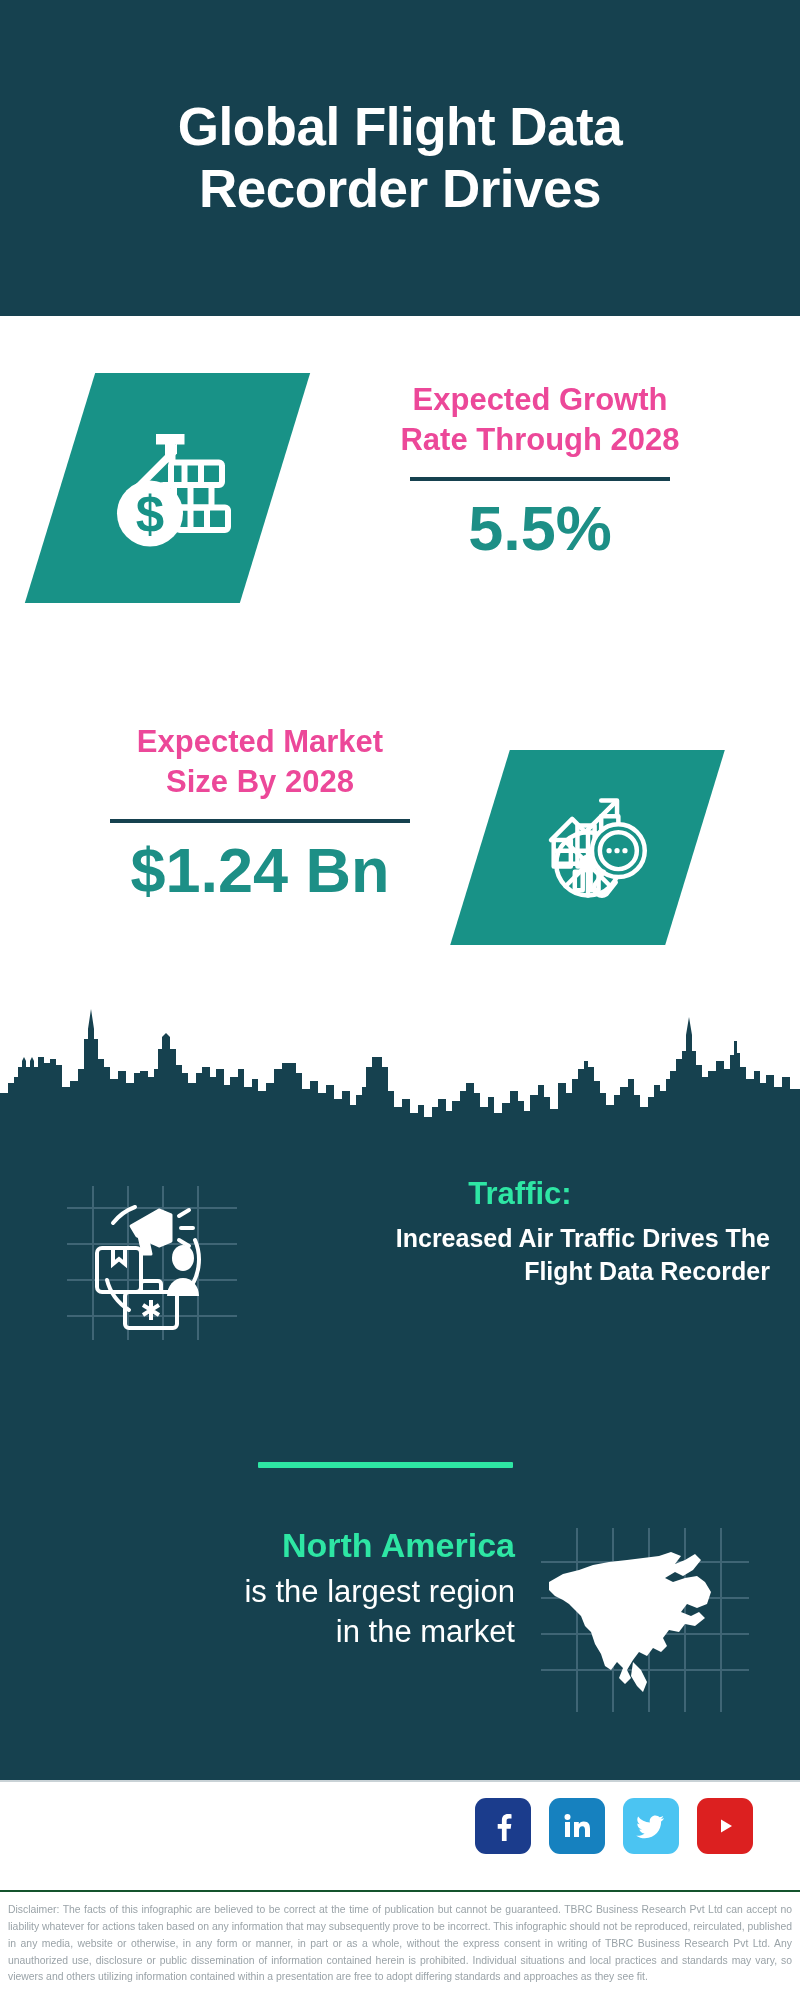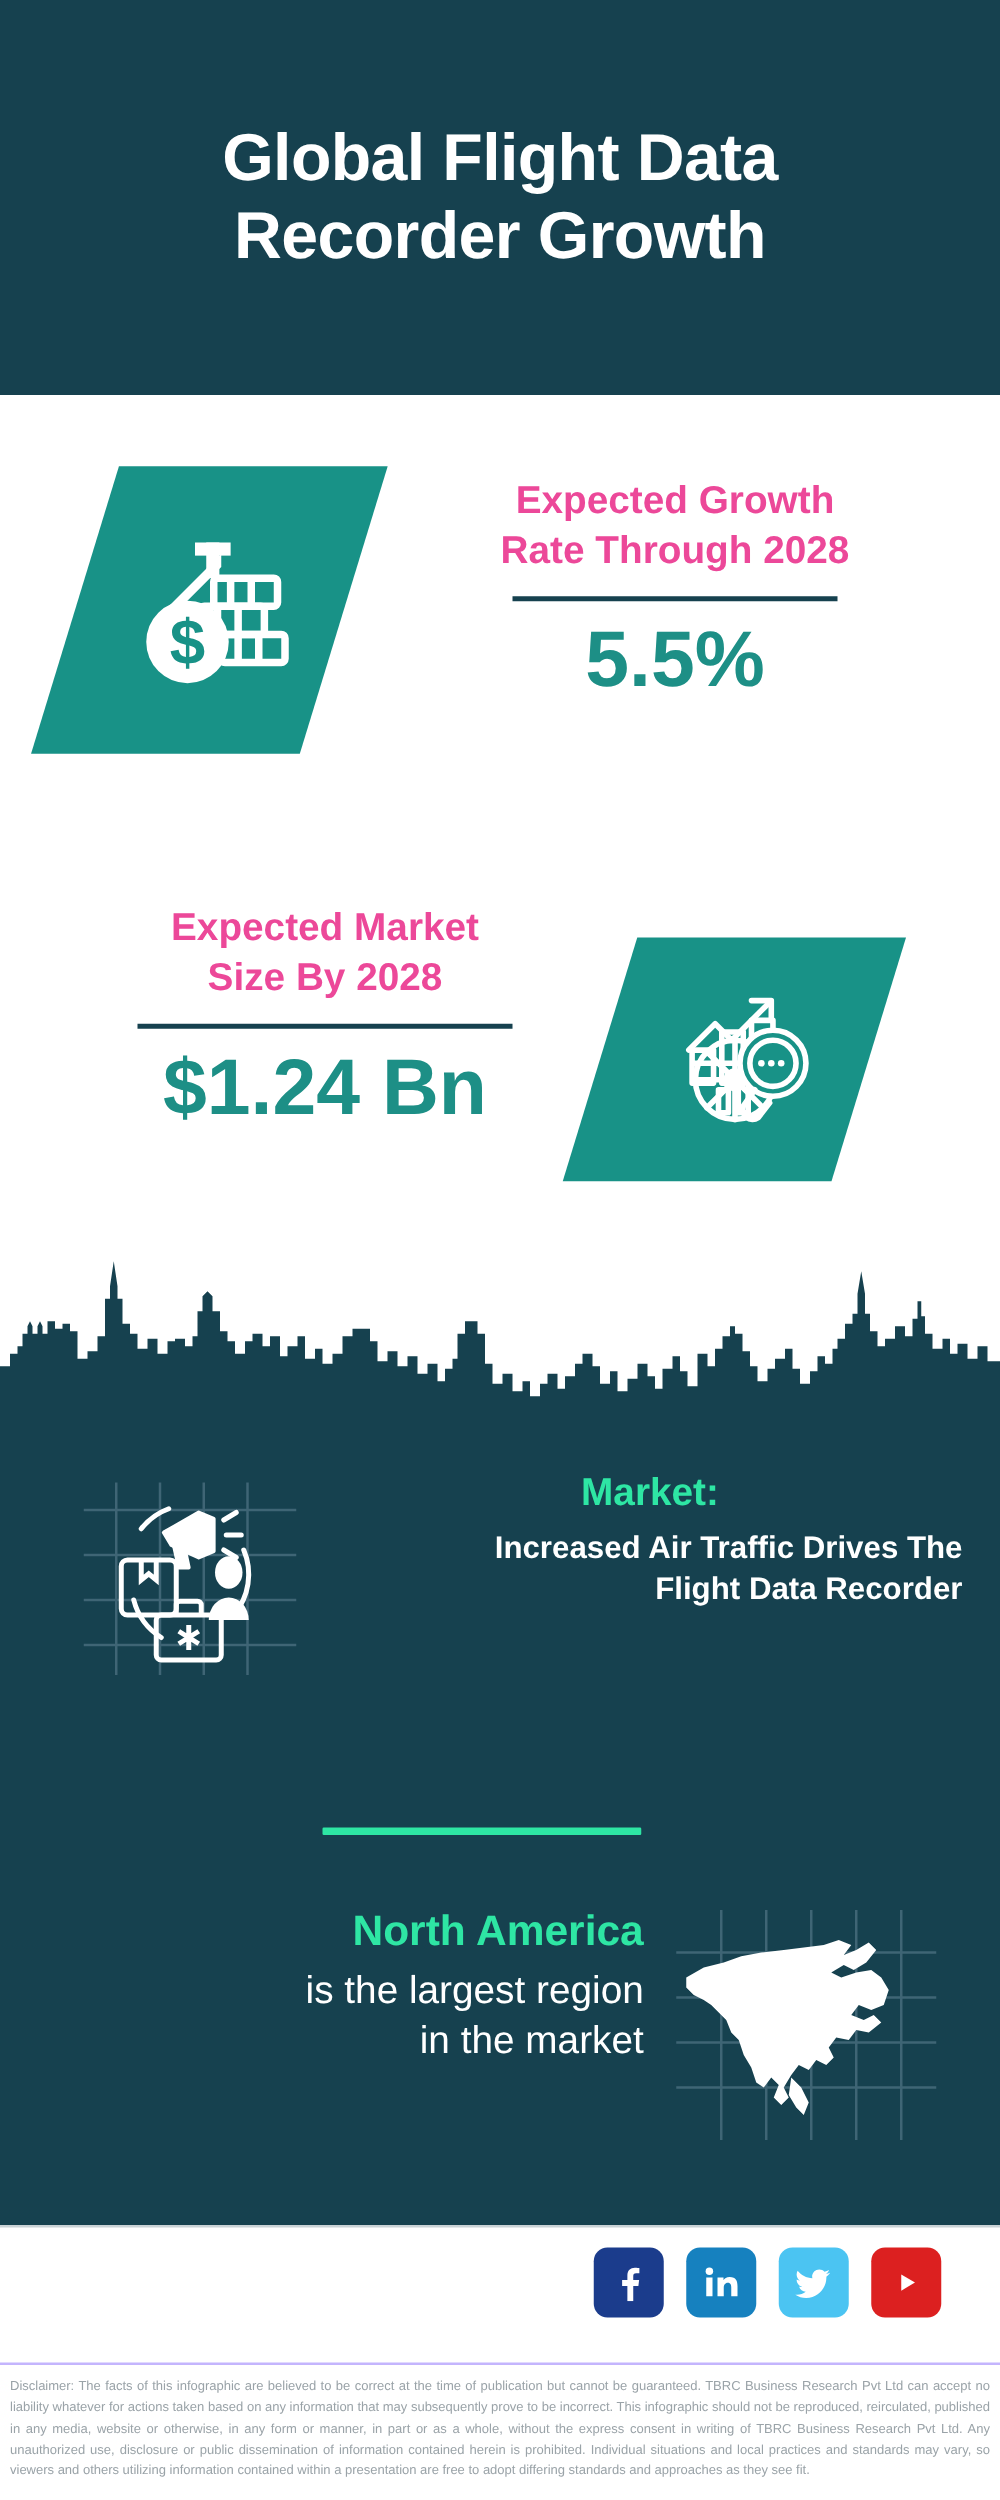--- a/index.html
+++ b/index.html
@@ -88,33 +88,33 @@
   }
   .social-row{position:absolute;left:475px;top:16px;display:flex;gap:18px;}
   .social{width:56px;height:56px;border-radius:11px;display:flex;align-items:center;justify-content:center;}
   .fb{background:#1B3C8C;}
   .li{background:#1681BF;}
   .tw{background:#4BC4F2;}
   .yt{background:#DC2020;}
 
   .disclaimer{
     position:absolute;left:0;top:1890px;width:800px;
-    border-top:2px solid #c4b5fd;
+    border-top:2px solid #14532d;
     padding:10px 8px 0 8px;box-sizing:border-box;
     color:#9aa3a8;font-size:10.4px;line-height:1.62;text-align:justify;
   }
 </style>
 </head>
 <body>
 
 <div class="page">
 
   <div class="header">
     <h1 class="header-title">Global Flight Data
-Recorder Growth</h1>
+Recorder Drives</h1>
   </div>
 
   <div class="white-zone"></div>
 
   <div class="paral block1-icon">
     <div class="paral-inner">
       <svg width="150" height="150" viewBox="0 0 100 100">
         <g fill="#ffffff">
           <path d="M24 52 L56 20 L56 27 L31 52 Z"></path>
           <rect x="48" y="14" width="7" height="19"></rect>
@@ -215,21 +215,21 @@
       </g>
       <g stroke="#ffffff" stroke-width="4" fill="none">
         <rect x="70" y="124" width="52" height="36" rx="4"></rect>
         <path d="M86 124 L86 116 a3 3 0 0 1 3 -3 L103 113 a3 3 0 0 1 3 3 L106 124"></path>
         <path d="M96 132 L96 152 M88 137 L104 147 M88 147 L104 137"></path>
       </g>
     </svg>
   </div>
 
   <div class="driver-text">
-    <p class="accent-heading">Market:</p>
+    <p class="accent-heading">Traffic:</p>
     <p class="white-body">Increased Air Traffic Drives The
 Flight Data Recorder</p>
   </div>
 
   <div class="divider"></div>
 
   <div class="region-text">
     <p class="region-name">North America</p>
     <p class="region-sub">is the largest region
 in the market</p>

